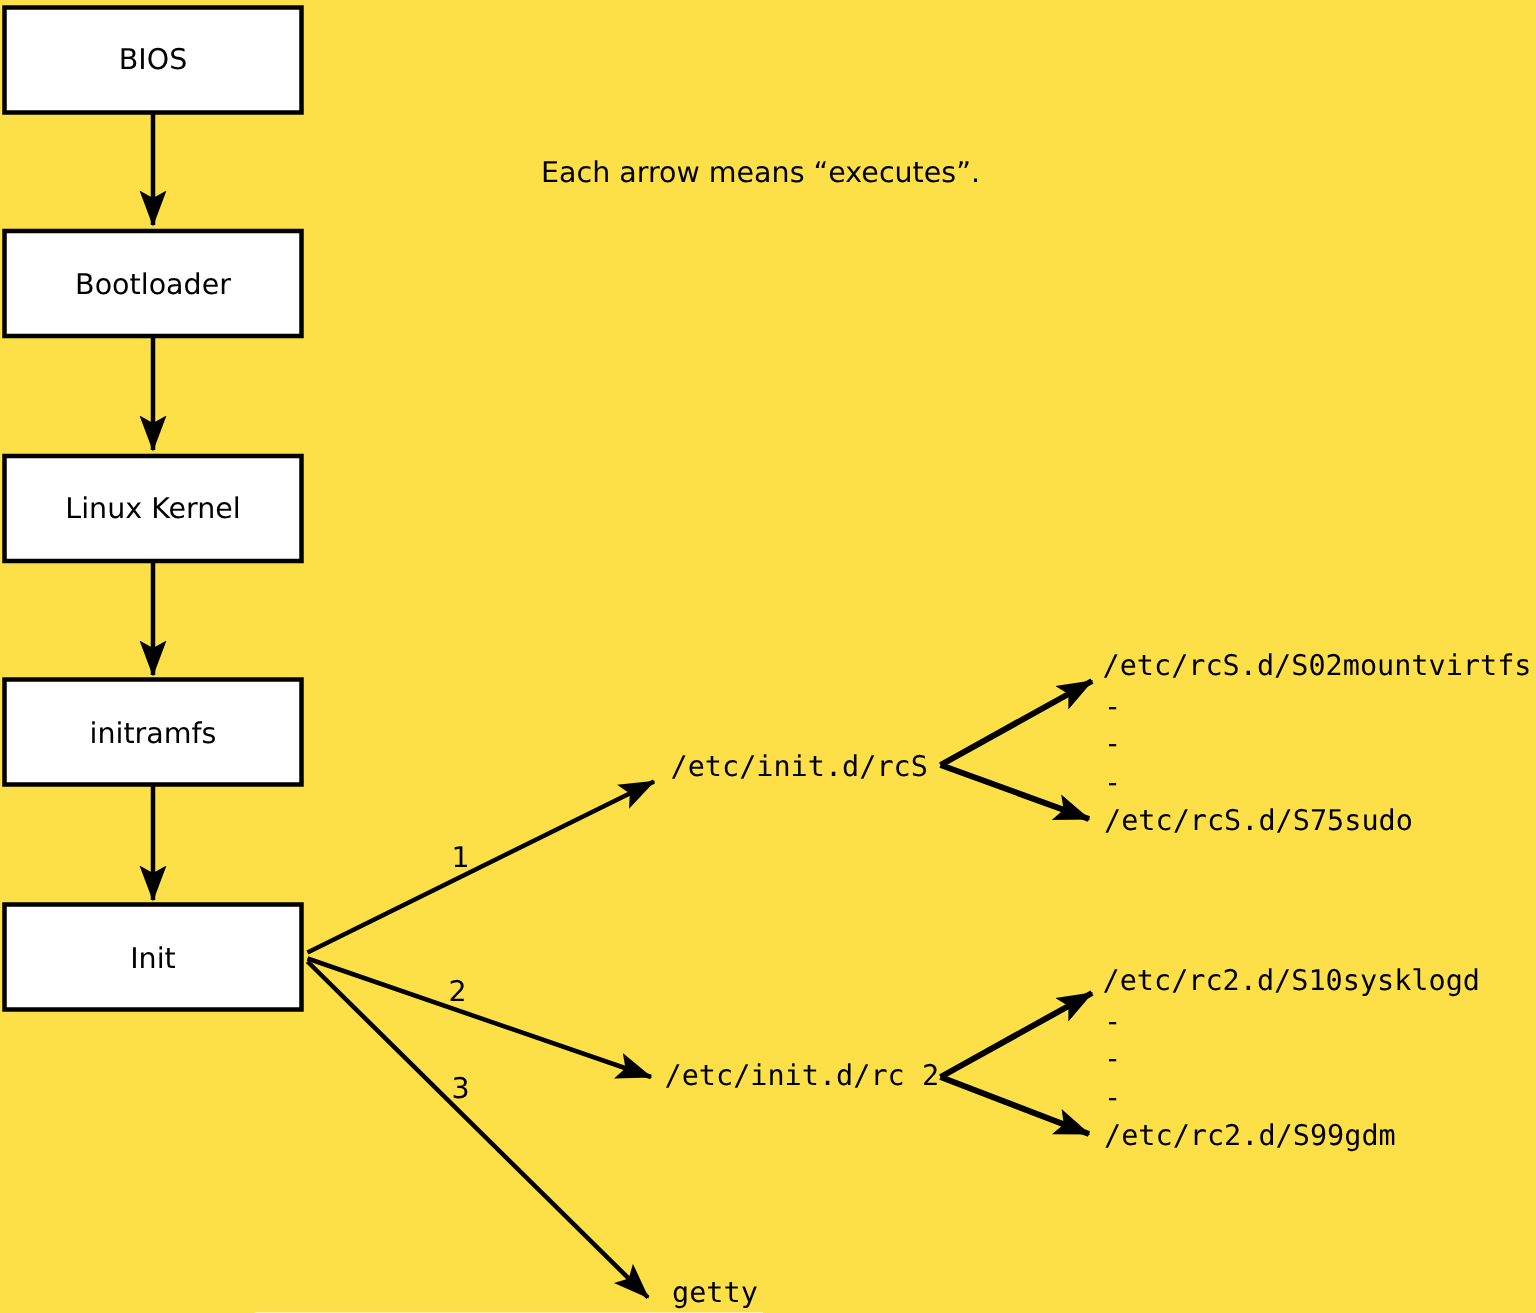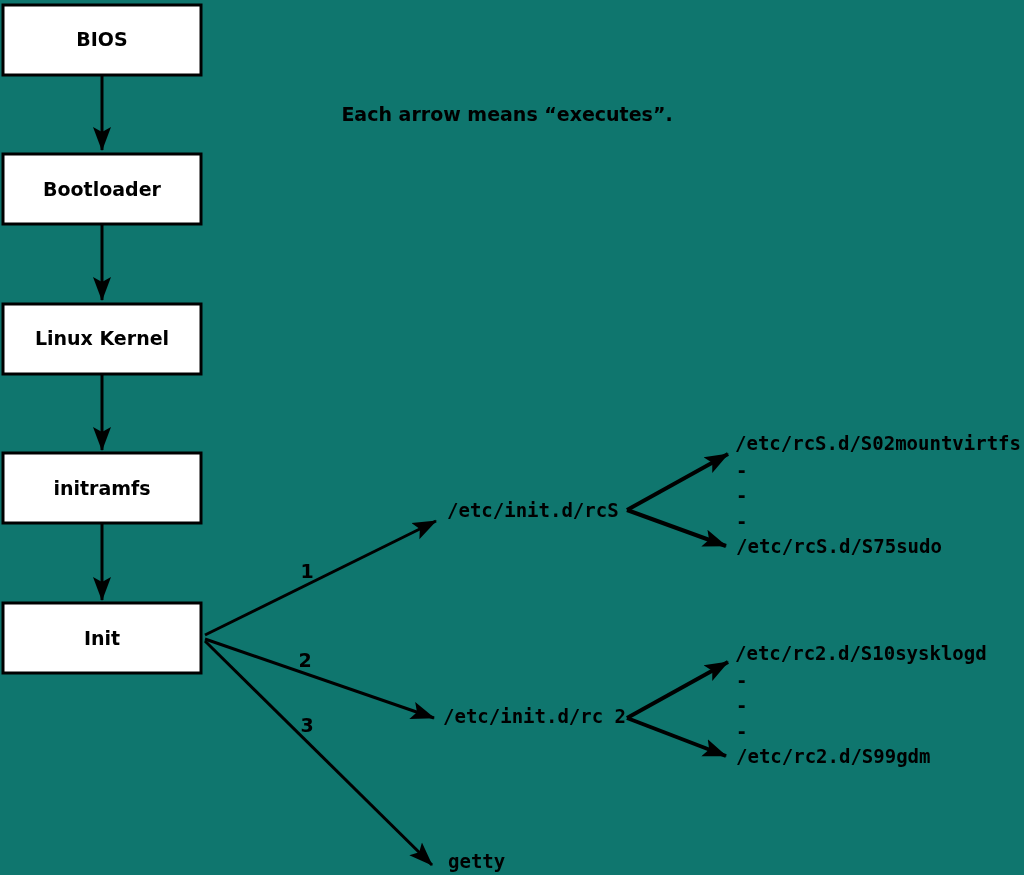--- a/index.html
+++ b/index.html
@@ -4,23 +4,22 @@
 <style>
   html, body {
     margin: 0;
     padding: 0;
     background: #ffffff;
   }
   .stage {
     position: relative;
     width: 1024px;
     height: 875px;
-    background: #0f766e;
+    background: #fde047;
     overflow: hidden;
-    font-weight: bold;
   }
   svg { display: block; }
   .box {
     fill: #ffffff;
     stroke: #000000;
     stroke-width: 3;
   }
   .edge {
     stroke: #000000;
     stroke-width: 3;

